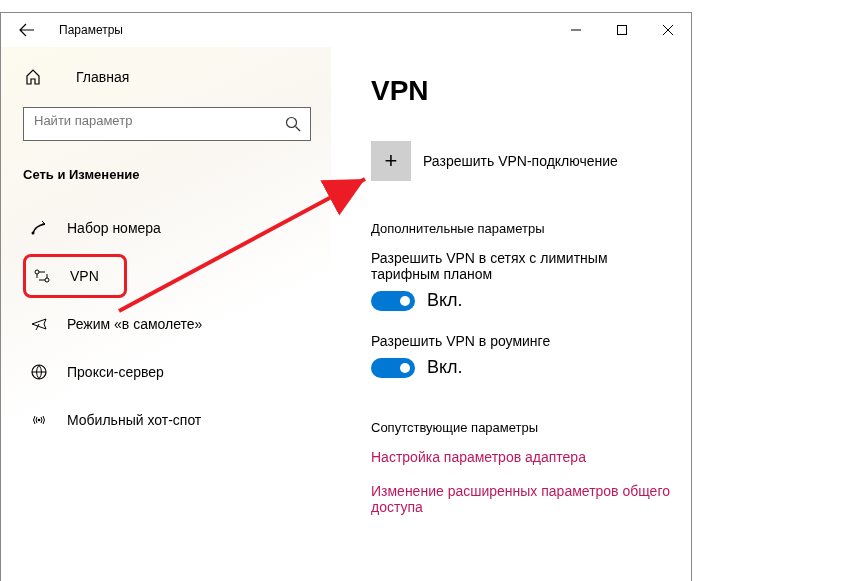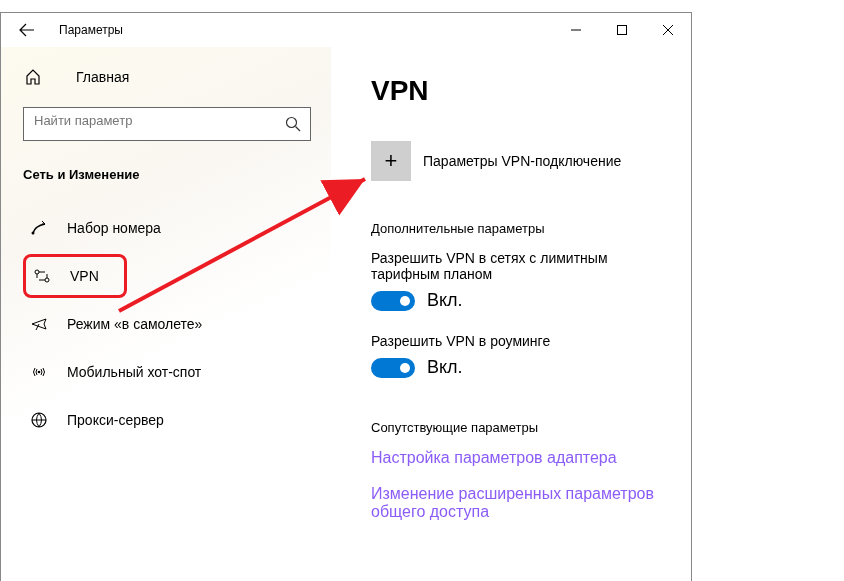--- a/index.html
+++ b/index.html
@@ -39,21 +39,21 @@
     .plus-box { width: 40px; height: 40px; background: #cfcfcf; display: flex; align-items: center; justify-content: center; margin-right: 12px; font-size: 22px; color: #000; }
     .add-label { font-size: 14px; }
 
     .content h2 { font-size: 13px; font-weight: 400; margin-bottom: 14px; }
     .setting-label { font-size: 14px; margin-bottom: 8px; }
     .toggle-row { display: flex; align-items: center; margin-bottom: 22px; }
     .toggle { width: 44px; height: 20px; background: #0078d4; border-radius: 10px; position: relative; cursor: pointer; margin-right: 12px; }
     .toggle::after { content: ""; width: 10px; height: 10px; background: #fff; border-radius: 50%; position: absolute; right: 5px; top: 5px; }
     .toggle-state { font-size: 18px; }
 
-    .link { color: #8b5cf6; font-size: 16px; margin-bottom: 18px; display: block; cursor: pointer; }
+    .link { color: #be185d; font-size: 14px; margin-bottom: 18px; display: block; cursor: pointer; }
 
     .arrow-annotation { position: absolute; pointer-events: none; left: 100px; top: 148px; }
   </style>
 </head>
 <body>
 
 <div class="window">
   <div class="titlebar">
     <div class="titlebar-left">
       <svg class="back-arrow" viewBox="0 0 16 16">
@@ -128,44 +128,44 @@
             <svg width="18" height="18" viewBox="0 0 18 18">
               <path d="M2 9 L16 4 L14 9 L16 14 L2 9 Z M9 9 L6 15" stroke="#000" fill="none" stroke-width="1"></path>
             </svg>
           </span>
         <span class="label">Режим «в самолете»</span>
       </div>
 
       <div class="nav-item">
         <span class="icon">
             <svg width="18" height="18" viewBox="0 0 18 18">
+              <circle cx="9" cy="9" r="7" stroke="#000" fill="none" stroke-width="1.2"></circle>
+              <path d="M2 9 H16 M9 2 Q14 9 9 16 Q4 9 9 2" stroke="#000" fill="none" stroke-width="1"></path>
+            </svg>
+          </span>
+        <span class="label">Прокси-сервер</span>
+      </div>
+
+      <div class="nav-item">
+        <span class="icon">
+            <svg width="18" height="18" viewBox="0 0 18 18">
               <path d="M5 5 Q2 9 5 13 M13 5 Q16 9 13 13 M7 6 Q5 9 7 12 M11 6 Q13 9 11 12" stroke="#000" fill="none" stroke-width="1"></path>
               <circle cx="9" cy="9" r="1.3" fill="#000"></circle>
             </svg>
           </span>
         <span class="label">Мобильный хот-спот</span>
-      </div>
-
-      <div class="nav-item">
-        <span class="icon">
-            <svg width="18" height="18" viewBox="0 0 18 18">
-              <circle cx="9" cy="9" r="7" stroke="#000" fill="none" stroke-width="1.2"></circle>
-              <path d="M2 9 H16 M9 2 Q14 9 9 16 Q4 9 9 2" stroke="#000" fill="none" stroke-width="1"></path>
-            </svg>
-          </span>
-        <span class="label">Прокси-сервер</span>
       </div>
     </div>
 
     <div class="content">
       <h1>VPN</h1>
 
       <div class="add-row">
         <div class="plus-box">+</div>
-        <span class="add-label">Параметры VPN-подключение</span>
+        <span class="add-label">Разрешить VPN-подключение</span>
       </div>
 
       <h2>Дополнительные параметры</h2>
 
       <div class="setting-label">Разрешить VPN в сетях с лимитным тарифным планом</div>
       <div class="toggle-row">
         <div class="toggle"></div>
         <span class="toggle-state">Вкл.</span>
       </div>
 

